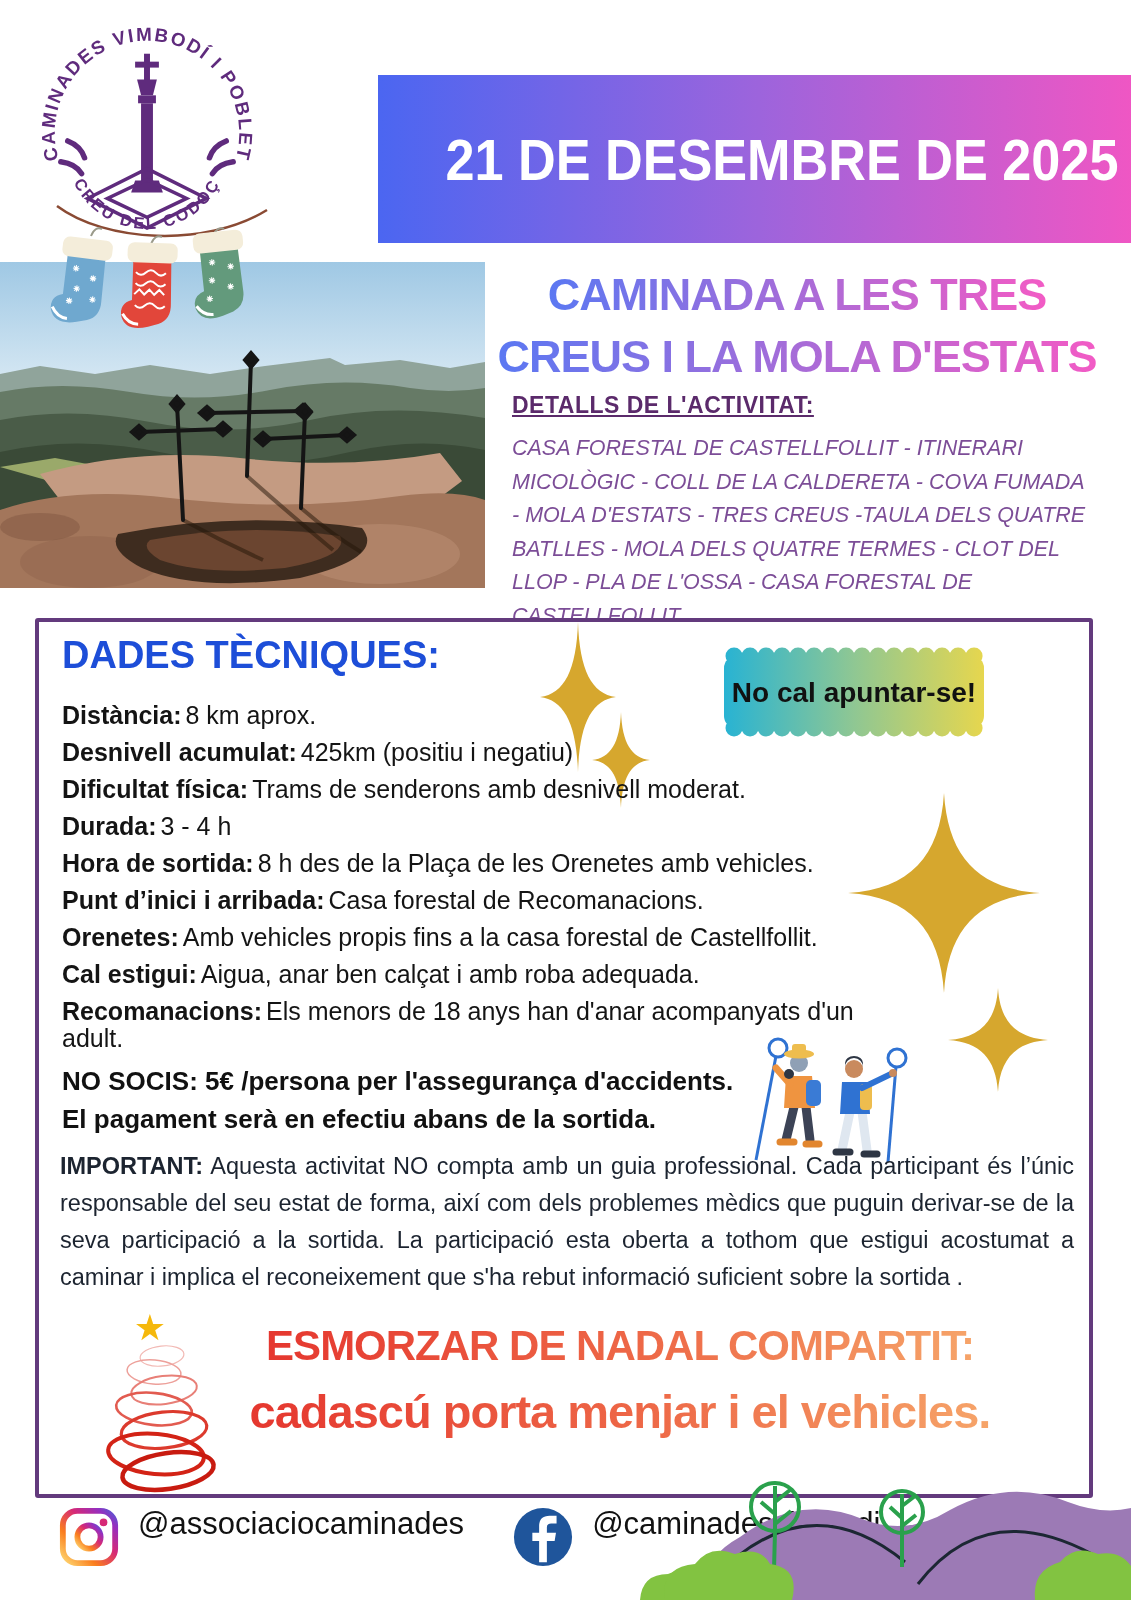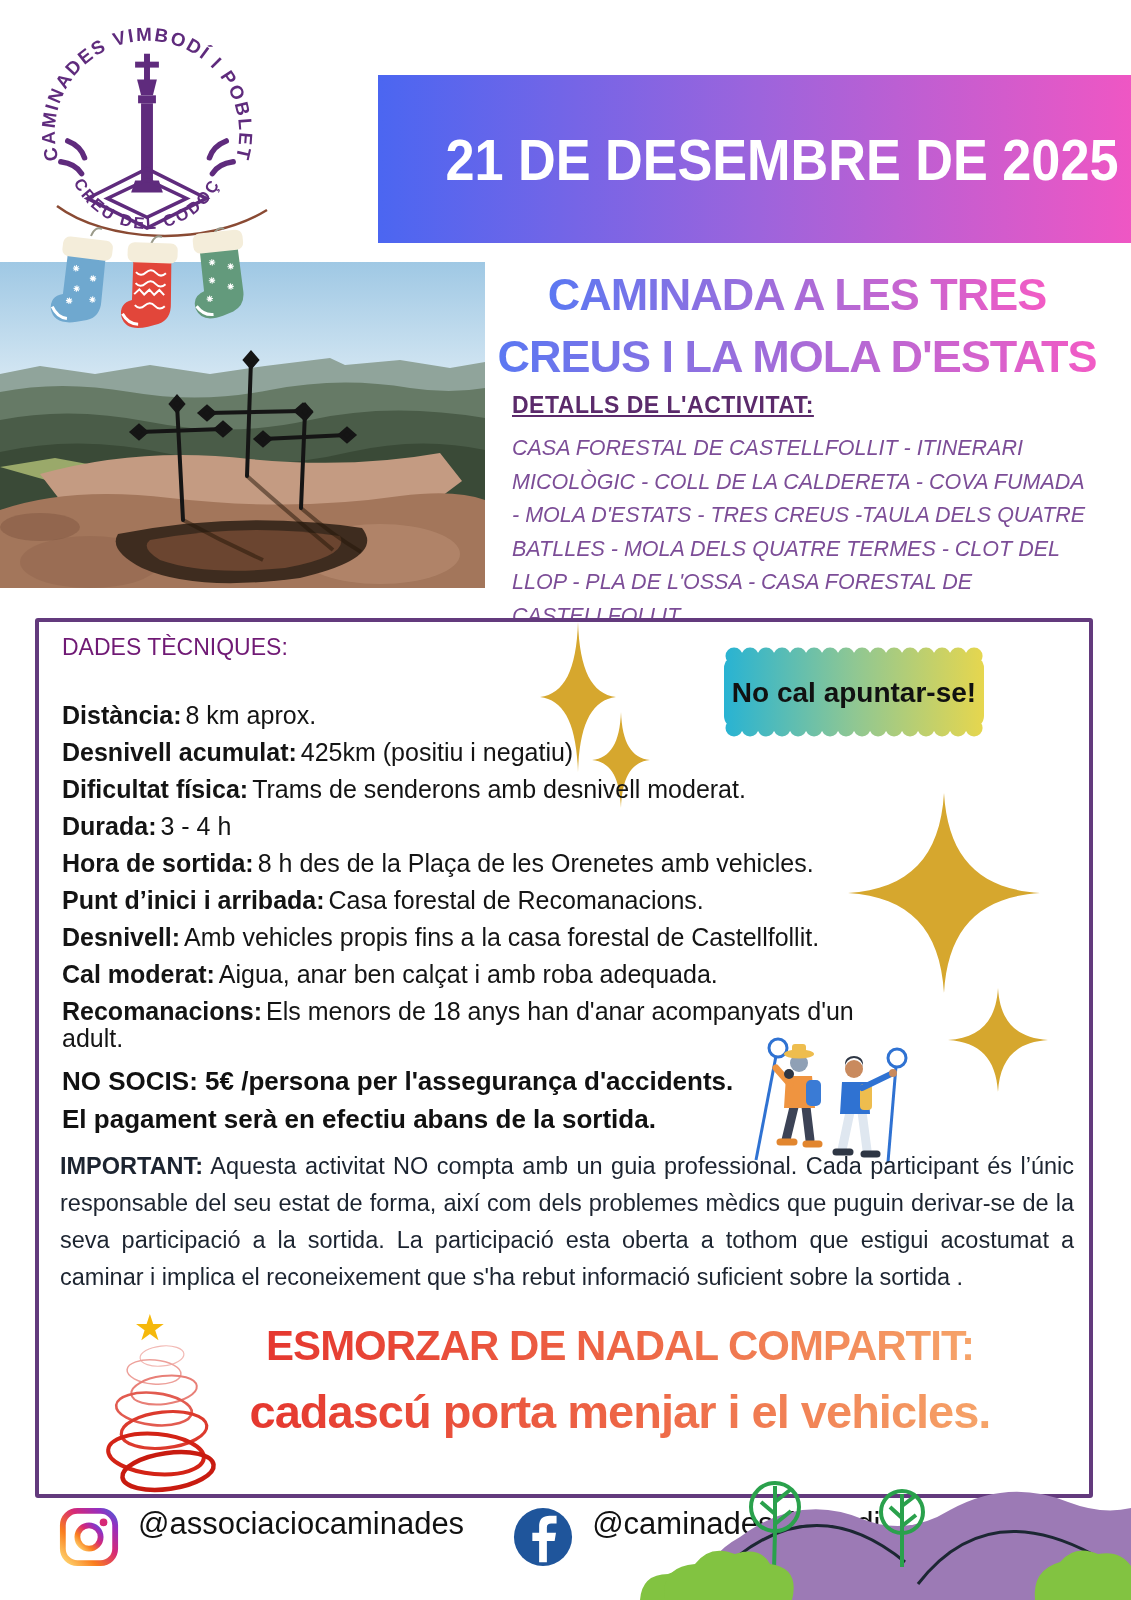--- a/index.html
+++ b/index.html
@@ -20,21 +20,21 @@
   .title span{display:inline-block;white-space:nowrap;
          background:linear-gradient(90deg,#5b78f2,#a76cd8,#f25bc5);
          -webkit-background-clip:text;background-clip:text;color:transparent;}
 
   .details-heading{left:512px;top:392px;font-size:23px;font-weight:bold;color:#5b2a6b;
                    text-decoration:underline;letter-spacing:.5px;}
   .route{left:512px;top:432px;width:582px;font-size:21.5px;line-height:33.5px;color:#7c4d97;font-style:italic;}
 
   
   .box{left:35px;top:618px;width:1050px;height:872px;border:4px solid #633a7d;border-radius:3px;background:#fff;}
-  .dades-heading{left:62px;top:634px;font-size:23px;font-weight:normal;color:#701a75;}
+  .dades-heading{left:62px;top:634px;font-size:38px;font-weight:bold;color:#1d4ed8;}
   .tech-list{left:62px;top:702px;width:810px;list-style:none;margin:0;padding:0;
              font-size:25px;color:#141414;}
   .tech-list li{margin-bottom:10px;line-height:27px;}
   .tech-list b{margin-right:4px;}
   .no-socis{left:62px;top:1062px;font-size:26px;font-weight:bold;color:#111;line-height:38px;}
   .important{left:60px;top:1148px;width:1014px;font-size:23.5px;line-height:37px;color:#1c2430;
              text-align:justify;margin:0;}
   .important b{color:#1c2430;}
   .esmorzar{left:150px;top:1322px;width:940px;text-align:center;font-weight:bold;}
   .esmorzar .l1{font-size:42px;letter-spacing:-1px;}
@@ -221,22 +221,22 @@
     <text x="136" y="61" text-anchor="middle" font-size="28" font-weight="bold" fill="#111">No cal apuntar-se!</text>
   </svg>
 
   <ul class="abs tech-list">
     <li><b>Distància:</b><span>8 km aprox.</span></li>
     <li><b>Desnivell acumulat:</b><span>425km (positiu i negatiu)</span></li>
     <li><b>Dificultat física:</b><span>Trams de senderons amb desnivell moderat.</span></li>
     <li><b>Durada:</b><span>3 - 4 h</span></li>
     <li><b>Hora de sortida:</b><span>8 h des de la Plaça de les Orenetes amb vehicles.</span></li>
     <li><b>Punt d’inici i arribada:</b><span>Casa forestal de Recomanacions.</span></li>
-    <li><b>Desnivell:</b><span>Amb vehicles propis fins a la casa forestal de Castellfollit.</span></li>
-    <li><b>Cal moderat:</b><span>Aigua, anar ben calçat  i amb roba adequada.</span></li>
+    <li><b>Orenetes:</b><span>Amb vehicles propis fins a la casa forestal de Castellfollit.</span></li>
+    <li><b>Cal estigui:</b><span>Aigua, anar ben calçat  i amb roba adequada.</span></li>
     <li><b>Recomanacions:</b><span>Els menors de 18 anys han d'anar acompanyats d'un adult.</span></li>
   </ul>
 
   <svg class="abs" style="left:736px;top:1032px" width="175" height="138" viewBox="0 0 175 138">
     <line x1="20" y1="128" x2="40" y2="24" stroke="#2f72d2" stroke-width="3"></line>
     <circle cx="42" cy="16" r="9" stroke="#2f72d2" stroke-width="3" fill="none"></circle>
     <path d="M58,75 L50,108" stroke="#3c4356" stroke-width="9" stroke-linecap="round" fill="none"></path>
     <path d="M70,75 L74,108" stroke="#3c4356" stroke-width="9" stroke-linecap="round" fill="none"></path>
     <path d="M44,110 h14" stroke="#e2862f" stroke-width="7" stroke-linecap="round"></path>
     <path d="M70,112 h13" stroke="#e2862f" stroke-width="7" stroke-linecap="round"></path>

